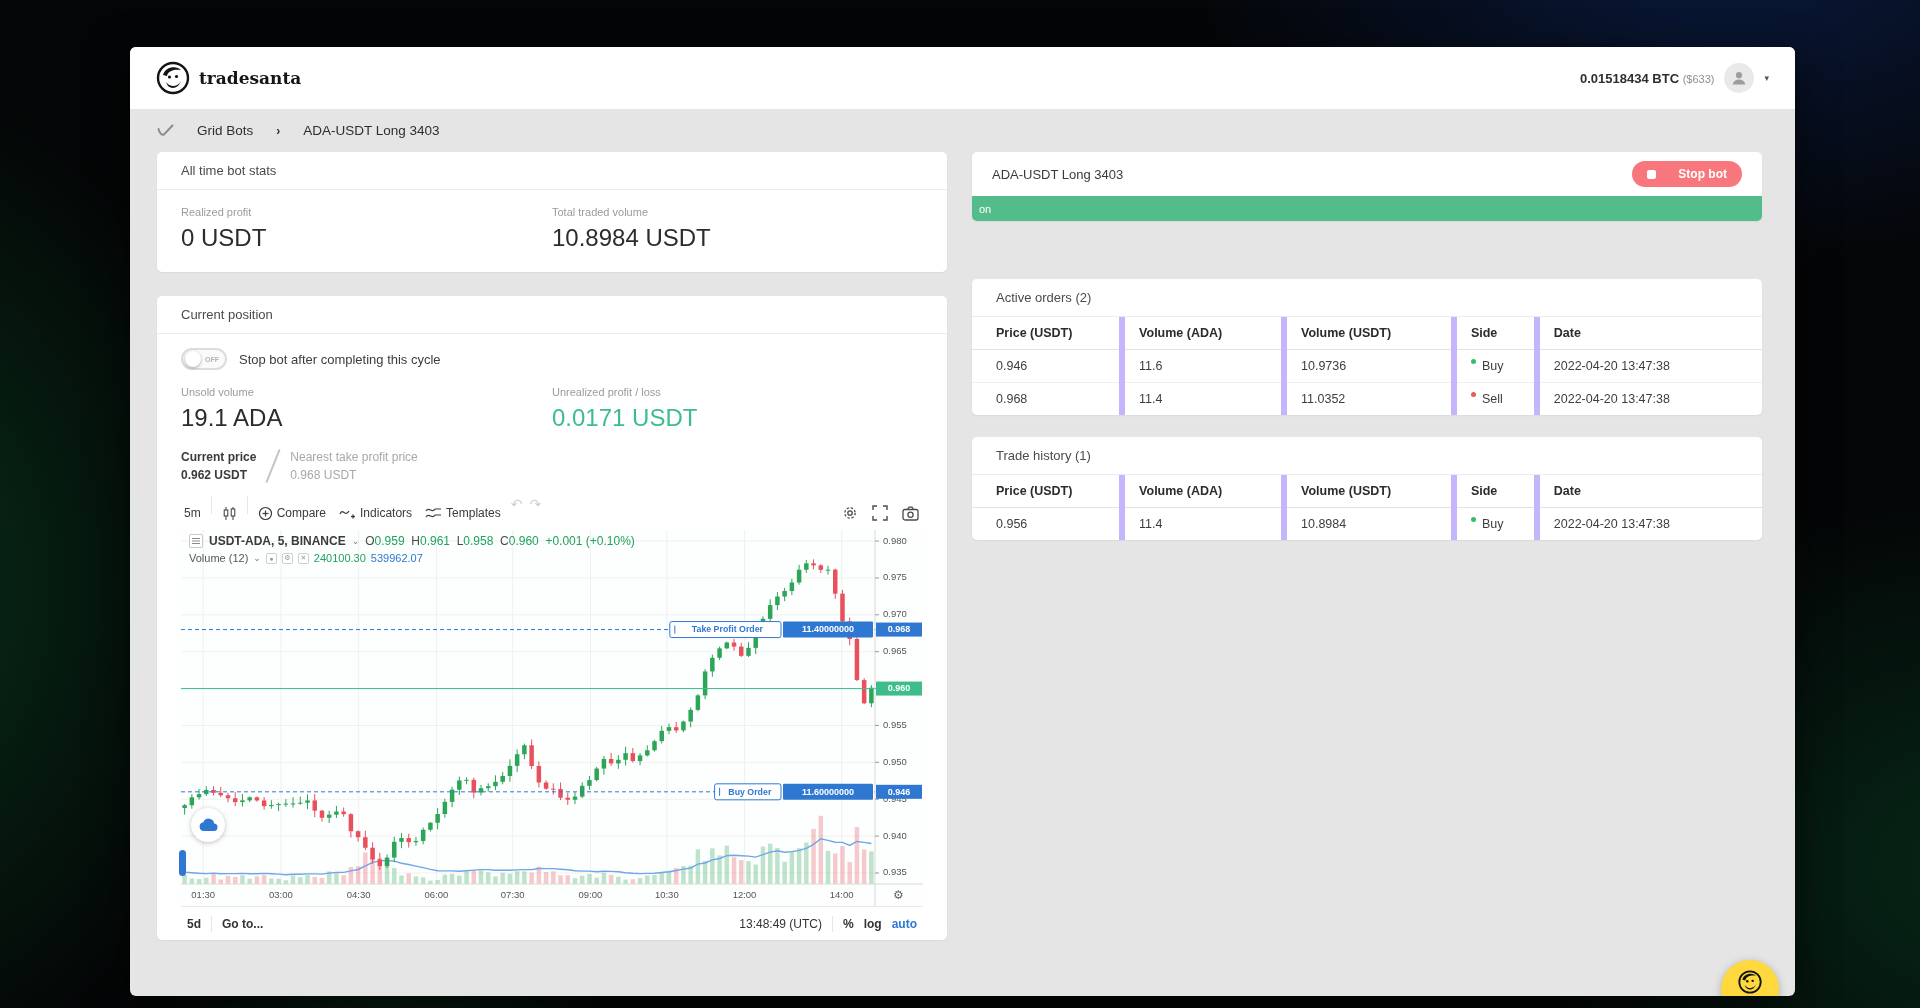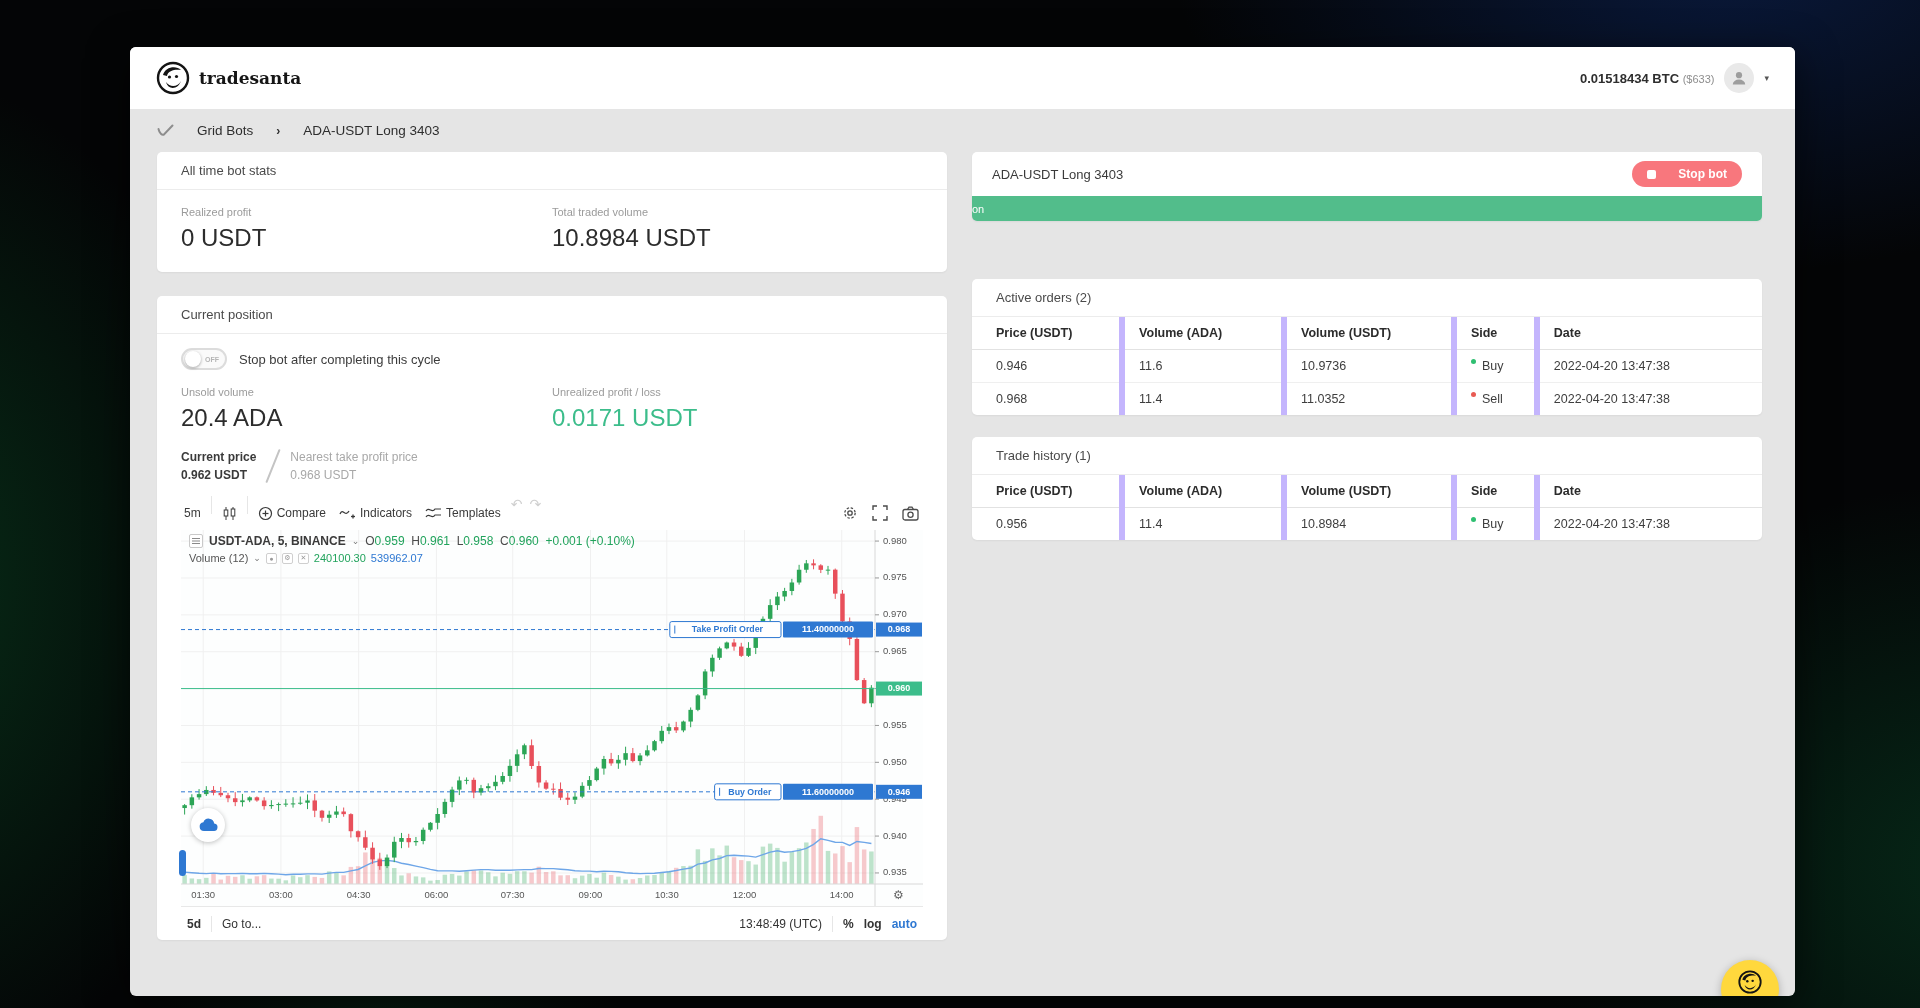--- a/index.html
+++ b/index.html
@@ -93,21 +93,21 @@
   
   .bot-card { border-radius:5px; overflow:hidden; margin-bottom:58px; box-shadow:0 1px 2px rgba(40,40,40,.06);}
   .bot-head { background:#fff; display:flex; align-items:center; justify-content:space-between;
               padding:8px 20px; height:44px; }
   .bot-title { font-size:13px; color:#3a3a3a; }
   .stop-btn { background:#f8777d; color:#fff; border:none; border-radius:15px; padding:6px 15px;
               font-size:12px; font-weight:bold; display:flex; align-items:center; gap:22px; cursor:pointer;
               font-family:"Liberation Sans", sans-serif; }
   .stop-sq { width:9px; height:9px; background:#fff; border-radius:2px; display:inline-block; }
   .on-bar { background:#52bd8b; height:25px; color:#fff; font-size:11px; display:flex;
-            align-items:center; padding-left:0; }
+            align-items:center; padding-left:7px; }
   table { width:100%; border-collapse:collapse; }
   th { text-align:left; font-size:12.5px; color:#2c2c2c; padding:9px 14px; border-bottom:1px solid #e2e2e2; }
   td { font-size:12.5px; color:#3e3e3e; padding:9px 14px; border-top:1px solid #efefef; }
   th:not(:first-child), td:not(:first-child) { border-left:6px solid #c4b5fd; }
   tr td:first-child, tr th:first-child { padding-left:24px; }
   .c1{width:19%;} .c2{width:20.5%;} .c3{width:21.5%;} .c4{width:10.5%;} .c5{width:28.5%;}
   .side-cell { display:flex; align-items:flex-start; gap:6px; }
   .dot { width:5px; height:5px; border-radius:50%; display:inline-block; }
   .dot[data-c="green"] { background:#2fbf71; }
   .dot[data-c="red"] { background:#e85a52; }
@@ -183,21 +183,21 @@
             <div class="toggle">
               <span class="knob"></span>
               <span class="toggle-state">OFF</span>
             </div>
             <span class="toggle-label">Stop bot after completing this cycle</span>
           </div>
 
           <div class="stats-row">
             <div class="stat">
               <div class="stat-label">Unsold volume</div>
-              <div class="stat-value">20.4 ADA</div>
+              <div class="stat-value">19.1 ADA</div>
             </div>
             <div class="stat">
               <div class="stat-label">Unrealized profit / loss</div>
               <div class="stat-value green">0.0171 USDT</div>
             </div>
           </div>
 
           <div class="price-row">
             <div class="pr-block">
               <div class="l1">Current price</div>
@@ -654,21 +654,21 @@
               <svg width="19" height="14" viewBox="0 0 19 14">
                 <path d="M5 13 a4.4 4.4 0 0 1 -0.6 -8.75 a5.6 5.6 0 0 1 10.8 1.3 a3.7 3.7 0 0 1 -0.9 7.45 Z" fill="#2e78d2"></path>
               </svg>
             </div>
             <div class="scroll-pill"></div>
           </div>
 
           <div class="tv-footer">
             <span style="font-weight:bold">5d</span>
             <span class="tvf-sep"></span>
-            <span style="font-weight:normal">Go to...</span>
+            <span style="font-weight:bold">Go to...</span>
             <span class="spacer"></span>
             <span>13:48:49 (UTC)</span>
             <span class="tvf-sep"></span>
             <span style="font-weight:bold">%</span>
             <span style="width:10px"></span>
             <span style="font-weight:bold">log</span>
             <span style="width:10px"></span>
             <span class="blue" style="font-weight:bold">auto</span>
           </div>
         </div>

